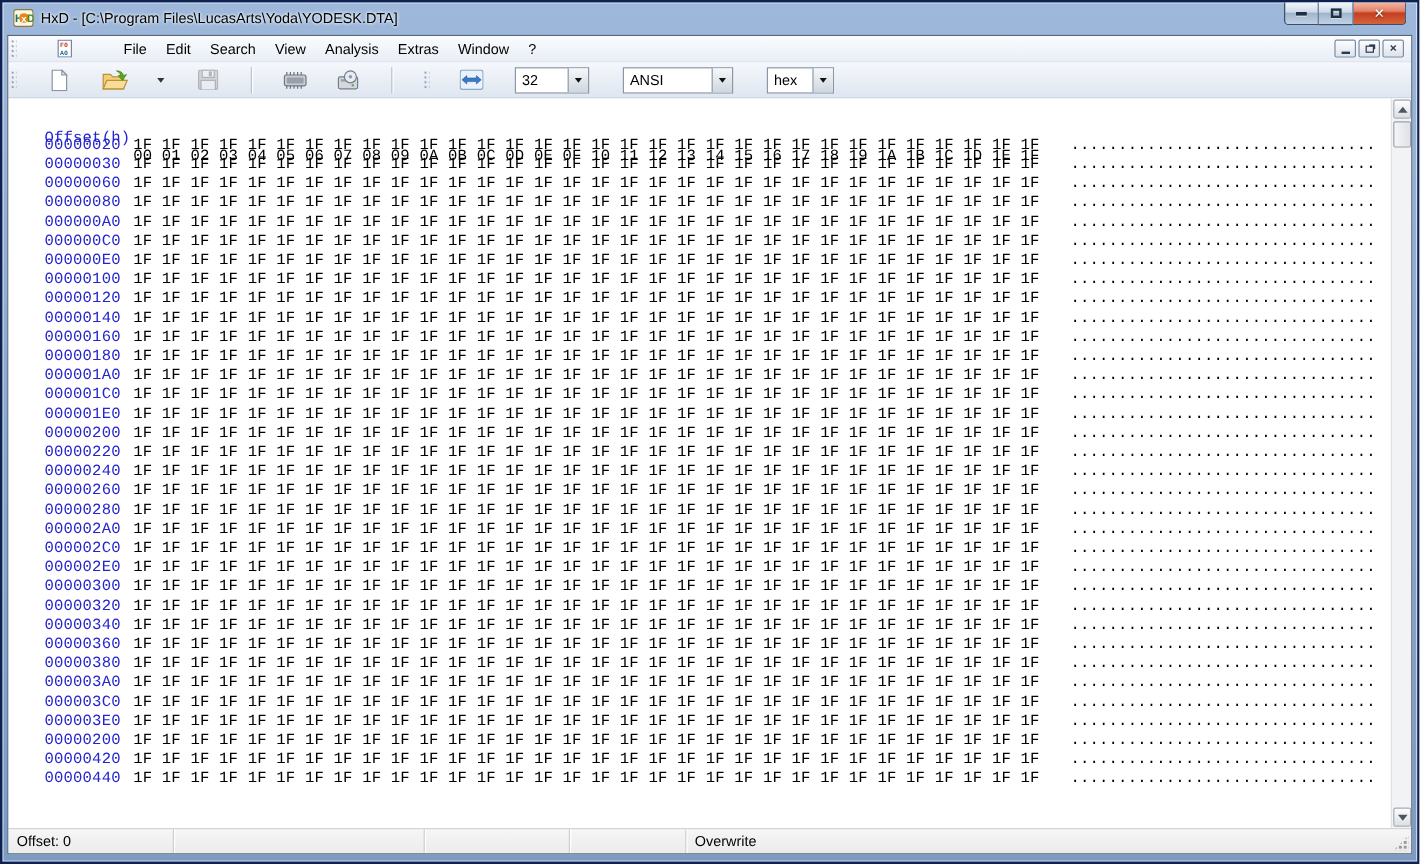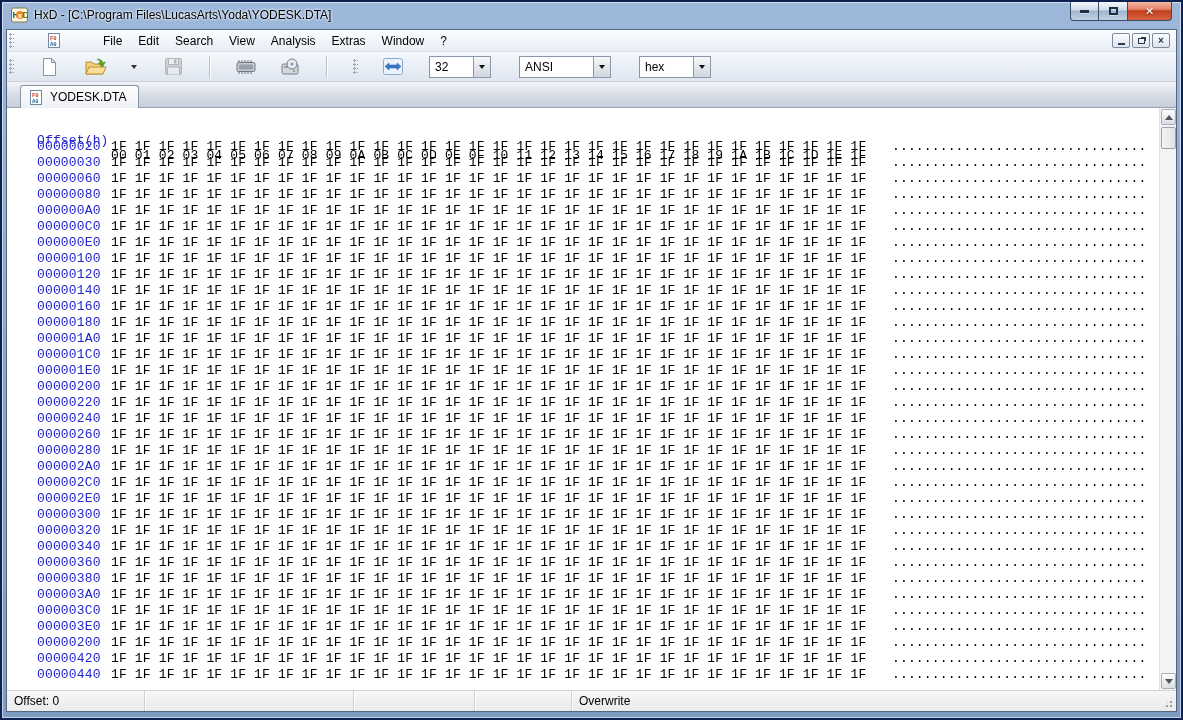--- a/index.html
+++ b/index.html
@@ -264,38 +264,28 @@
         <div class="dd">
             <div class="tri"></div>
           </div>
       </div>
       <div class="combo" style="width:92px;">
         <span class="val">ANSI</span>
         <div class="dd">
             <div class="tri"></div>
           </div>
       </div>
-      <div class="combo" style="width:72px;">
+      <div class="combo" style="width:56px;">
         <span class="val">hex</span>
         <div class="dd">
             <div class="tri"></div>
           </div>
       </div>
     </div>
 
-    <div class="tabbar">
-      <div class="tab">
-        <svg class="doc-icon" viewBox="0 0 16 15" width="16" height="15">
-          <rect x="2.5" y="0.5" width="11" height="14" fill="#fff" stroke="#7a86a0"></rect>
-          <text x="4" y="6.5" font-size="5.5" font-weight="bold" fill="#c33a1f" font-family="Liberation Mono">F0</text>
-          <text x="4" y="12.5" font-size="5.5" font-weight="bold" fill="#1b6e9e" font-family="Liberation Mono">A0</text>
-        </svg>
-        <span>YODESK.DTA</span>
-      </div>
-    </div>
 
     <div class="editor">
       <div class="hexpane">
         <div class="hexhead">
           <span class="col-off">Offset(h)</span>
           <span class="col-hex">00 01 02 03 04 05 06 07 08 09 0A 0B 0C 0D 0E 0F 10 11 12 13 14 15 16 17 18 19 1A 1B 1C 1D 1E 1F</span>
         </div>
         <div>
             <div class="hexrow"><span class="col-off">00000020</span><span class="col-hex">1F 1F 1F 1F 1F 1F 1F 1F 1F 1F 1F 1F 1F 1F 1F 1F 1F 1F 1F 1F 1F 1F 1F 1F 1F 1F 1F 1F 1F 1F 1F 1F</span><span class="col-asc">................................</span></div>
             <div class="hexrow"><span class="col-off">00000030</span><span class="col-hex">1F 1F 1F 1F 1F 1F 1F 1F 1F 1F 1F 1F 1F 1F 1F 1F 1F 1F 1F 1F 1F 1F 1F 1F 1F 1F 1F 1F 1F 1F 1F 1F</span><span class="col-asc">................................</span></div>

